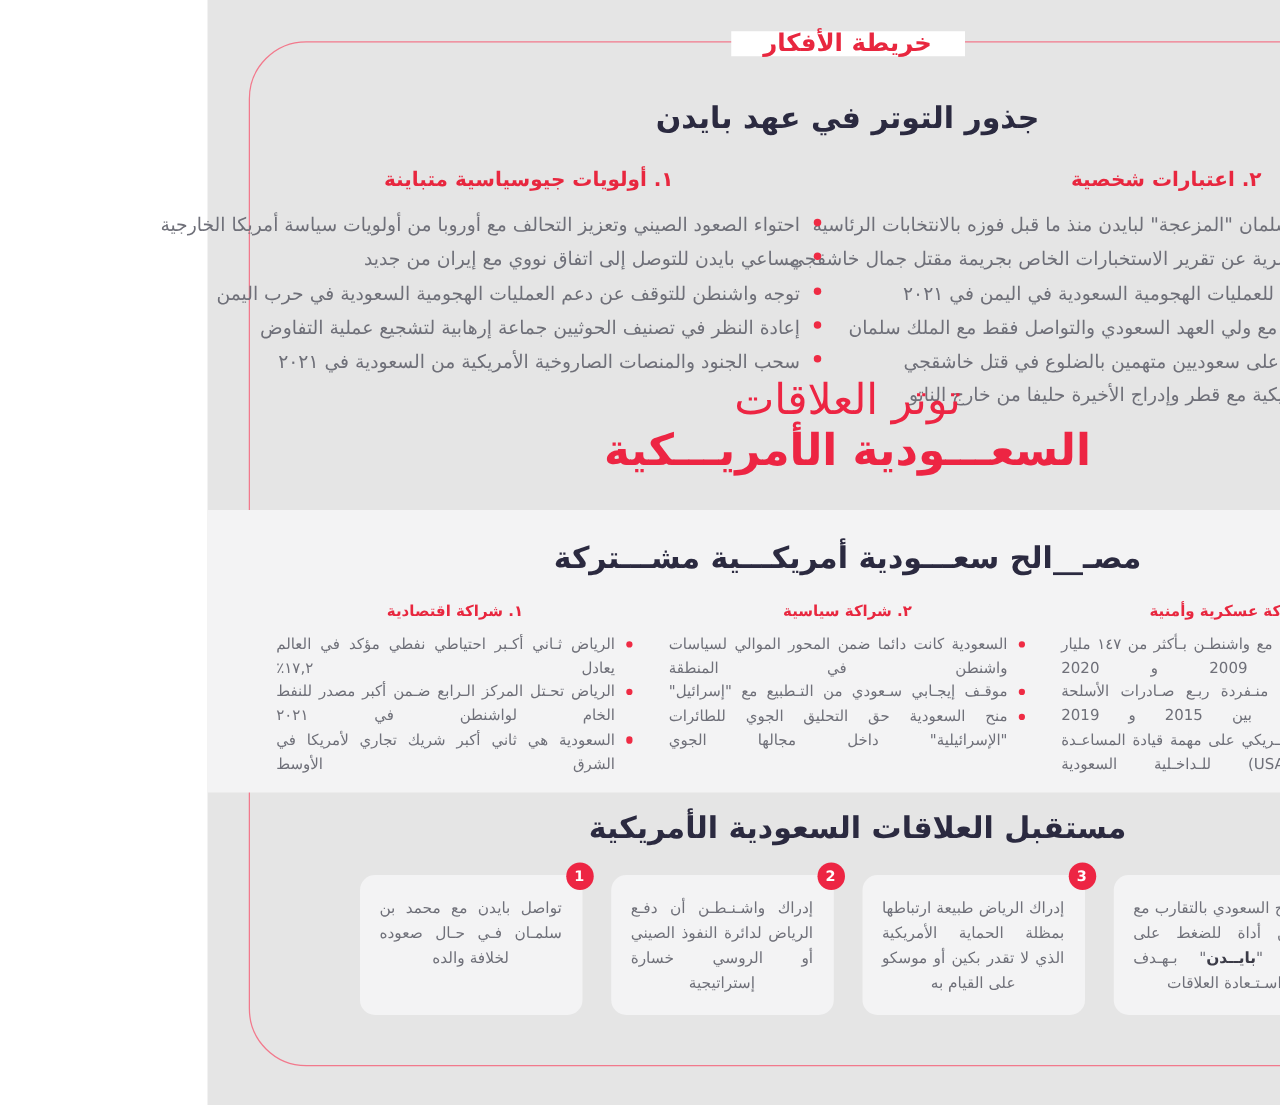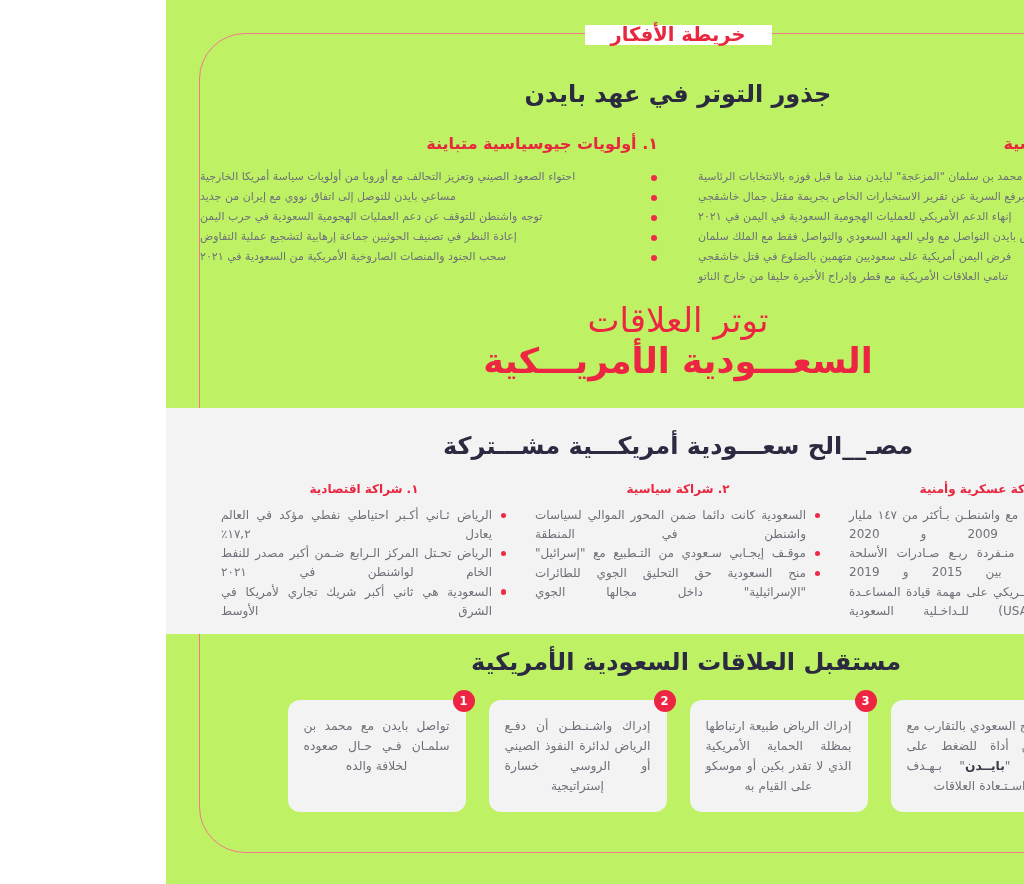--- a/index.html
+++ b/index.html
@@ -9,21 +9,21 @@
     height: 884px;
     background: #ffffff;
     font-family: "DejaVu Sans", "Liberation Sans", sans-serif;
     overflow: hidden;
   }
 
   #root {
     position: relative;
     width: 858px;
     height: 884px;
-    background: #bef264;
+    background: #e5e5e5;
   }
 
   
   .frame {
     position: absolute;
     left: 33px;
     top: 33px;
     width: 958px;
     height: 820px;
     border: 1.6px solid #f2798c;
@@ -64,34 +64,35 @@
 
   .cols2 {
     display: flex;
     justify-content: center;
     gap: 40px;
     padding: 0 34px;
   }
   .col2 { width: 470px; }
 
   .col-head {
+    text-align: center;
     font-size: 16px;
     font-weight: bold;
     color: #e8273f;
     margin-bottom: 14px;
   }
 
   ul.bullets { list-style: none; }
   ul.bullets li {
     position: relative;
     padding-right: 18px;
-    font-size: 11px;
+    font-size: 15px;
     line-height: 1.82;
     color: #6f7079;
-    text-align: left;
+    text-align: right;
     white-space: nowrap;
   }
   ul.bullets li::before {
     content: "";
     position: absolute;
     right: 1px;
     top: 8px;
     width: 6px; height: 6px;
     border-radius: 50%;
     background: #ef2b44;

